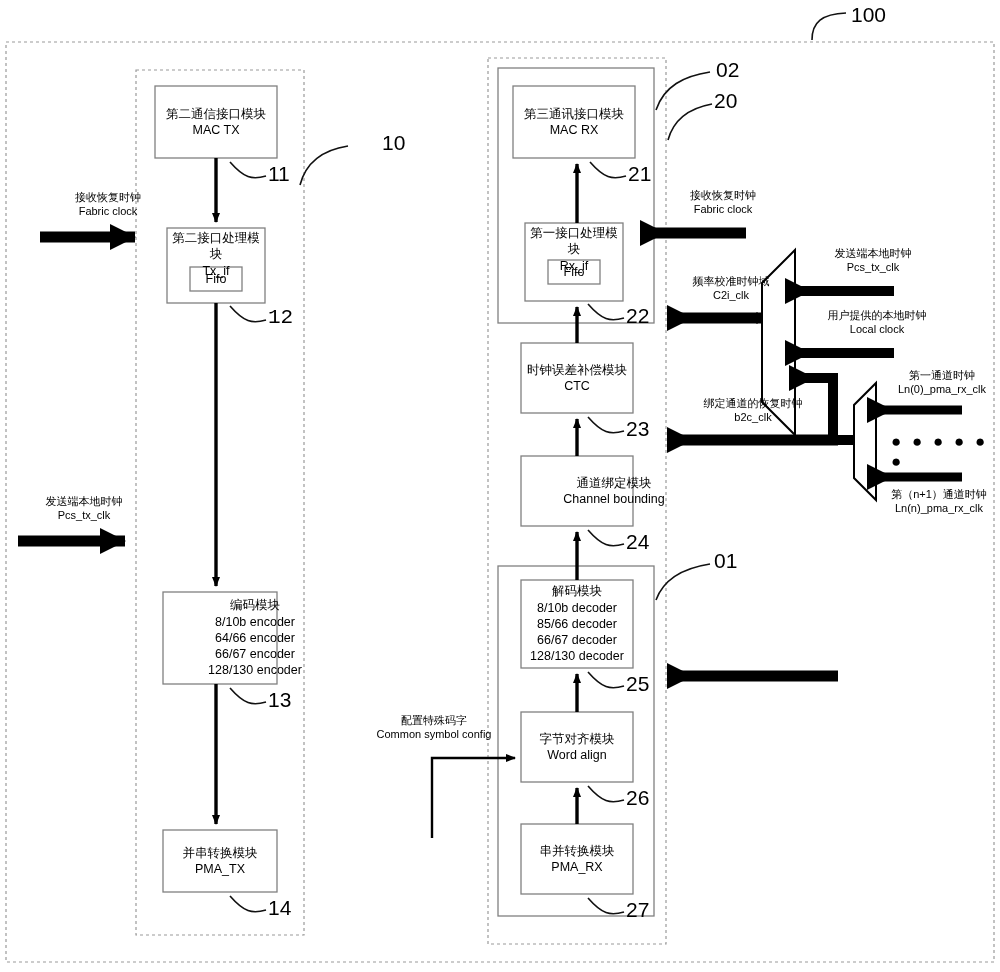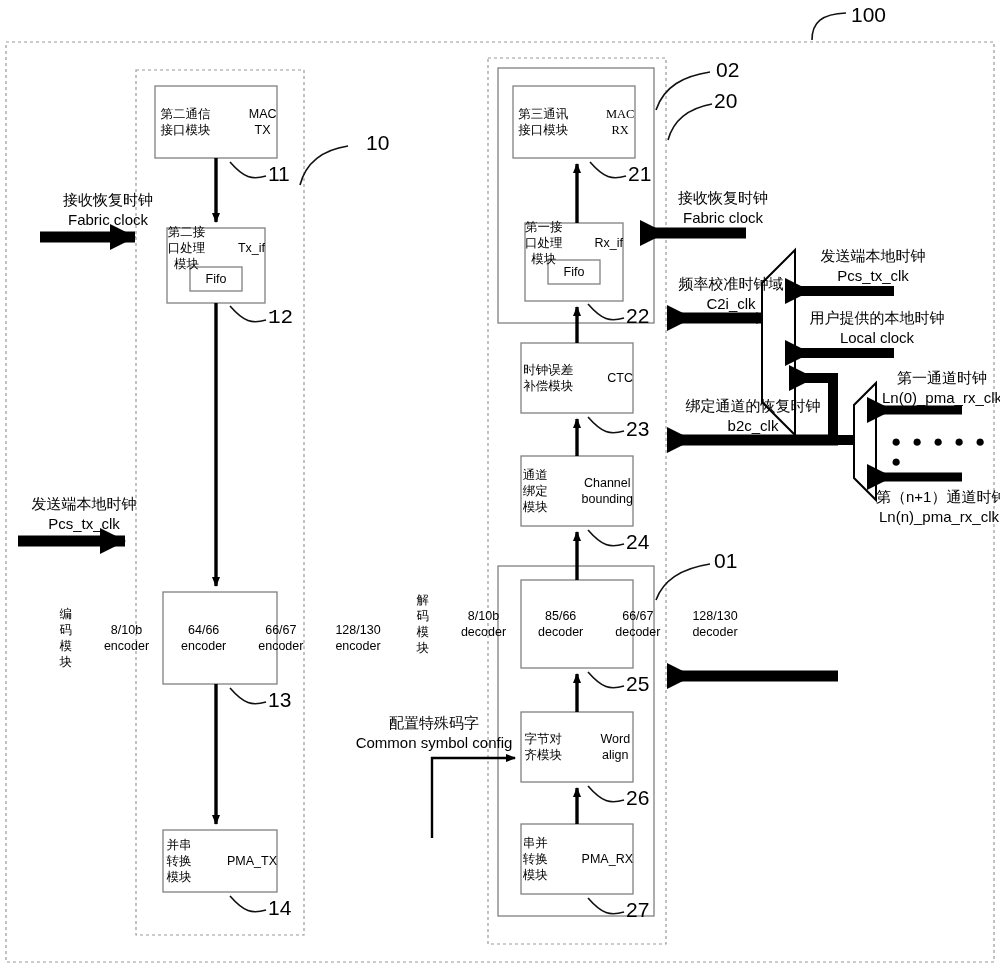--- a/index.html
+++ b/index.html
@@ -1,24 +1,24 @@
 <!DOCTYPE html>
 <html><head>
 <meta charset="utf-8">
 <style>
   html,body{margin:0;padding:0;background:#fff;}
   body{width:1000px;height:972px;position:relative;
        font-family:"Liberation Sans","DejaVu Sans",sans-serif;color:#000;}
   #stage{position:absolute;left:0;top:0;width:1000px;height:972px;overflow:hidden;}
   svg{position:absolute;left:0;top:0;width:1000px;height:972px;}
-  .boxlbl{position:absolute;display:flex;flex-direction:row;
+  .boxlbl{position:absolute;display:flex;flex-direction:column;
           align-items:center;justify-content:center;text-align:center;
-          font-size:12.5px;line-height:1.3;gap:32px;}
+          font-size:12.5px;line-height:1.3;}
   .ref{position:absolute;font-size:21px;font-family:"Liberation Sans",sans-serif;}
-  .clk{position:absolute;text-align:center;font-size:15px;line-height:1.3;white-space:nowrap;}
+  .clk{position:absolute;text-align:center;font-size:11px;line-height:1.3;white-space:nowrap;}
   .dots{position:absolute;font-size:17px;letter-spacing:3px;}
 </style>
 </head>
 <body>
 
 <div id="stage">
 
 <svg viewBox="0 0 1000 972">
   <defs>
     <marker id="ah" markerWidth="10" markerHeight="8" refX="9" refY="4" orient="auto" markerUnits="userSpaceOnUse">
@@ -106,68 +106,68 @@
   <path d="M876,383 L876,500 L854,478 L854,405 Z" fill="#fff" stroke="#000" stroke-width="2"></path>
 
   <line x1="962" y1="410" x2="868" y2="410" stroke="#000" stroke-width="9" marker-end="url(#bigL)"></line>
   <line x1="962" y1="477" x2="868" y2="477" stroke="#000" stroke-width="9" marker-end="url(#bigL)"></line>
 
   <path d="M432,838 L432,758 L515,758" fill="none" stroke="#000" stroke-width="2.4" marker-end="url(#ah)"></path>
 </svg>
 
 <div class="ref" style="left:851px;top:3px;">100</div>
 
-<div class="ref" style="left:366px;top:131px;">10</div>
+<div class="ref" style="left:382px;top:131px;">10</div>
 <div class="ref" style="left:714px;top:89px;">20</div>
 <div class="ref" style="left:716px;top:58px;">02</div>
 <div class="ref" style="left:714px;top:549px;">01</div>
 
 <div class="boxlbl" style="left:155px;top:86px;width:122px;height:72px;">
   <span>第二通信接口模块</span>
   <span>MAC TX</span>
 </div>
 <div class="boxlbl" style="left:167px;top:230px;width:98px;height:36px;justify-content:flex-start;">
   <span>第二接口处理模块</span>
   <span>Tx_if</span>
 </div>
 <div class="boxlbl" style="left:190px;top:267px;width:52px;height:24px;">Fifo</div>
 
-<div class="boxlbl" style="left:163px;top:592px;width:114px;height:92px;">
+<div class="boxlbl" style="left:163px;top:592px;width:114px;height:92px;padding-left:35px;">
   <span>编码模块</span>
   <span>8/10b encoder</span>
   <span>64/66 encoder</span>
   <span>66/67 encoder</span>
   <span>128/130 encoder</span>
 </div>
 
 <div class="boxlbl" style="left:163px;top:830px;width:114px;height:62px;">
   <span>并串转换模块</span>
   <span>PMA_TX</span>
 </div>
 
 <div class="ref" style="left:268px;top:162px;">11</div>
 <div class="ref" style="left:268px;top:306px;font-family:Liberation Mono, monospace;">12</div>
 <div class="ref" style="left:268px;top:688px;">13</div>
 <div class="ref" style="left:268px;top:896px;">14</div>
 
-<div class="boxlbl" style="left:513px;top:86px;width:122px;height:72px;font-family:Liberation Serif, serif;">
+<div class="boxlbl" style="left:513px;top:86px;width:122px;height:72px;">
   <span>第三通讯接口模块</span>
   <span>MAC RX</span>
 </div>
 <div class="boxlbl" style="left:525px;top:225px;width:98px;height:36px;justify-content:flex-start;">
   <span>第一接口处理模块</span>
   <span>Rx_if</span>
 </div>
 <div class="boxlbl" style="left:548px;top:260px;width:52px;height:24px;">Fifo</div>
 
 <div class="boxlbl" style="left:521px;top:343px;width:112px;height:70px;">
   <span>时钟误差补偿模块</span>
   <span>CTC</span>
 </div>
-<div class="boxlbl" style="left:521px;top:456px;width:112px;height:70px;">
+<div class="boxlbl" style="left:521px;top:456px;width:112px;height:70px;padding-left:37px;">
   <span>通道绑定模块</span>
   <span>Channel bounding</span>
 </div>
 <div class="boxlbl" style="left:521px;top:580px;width:112px;height:88px;">
   <span>解码模块</span>
   <span>8/10b decoder</span>
   <span>85/66 decoder</span>
   <span>66/67 decoder</span>
   <span>128/130 decoder</span>
 </div>

